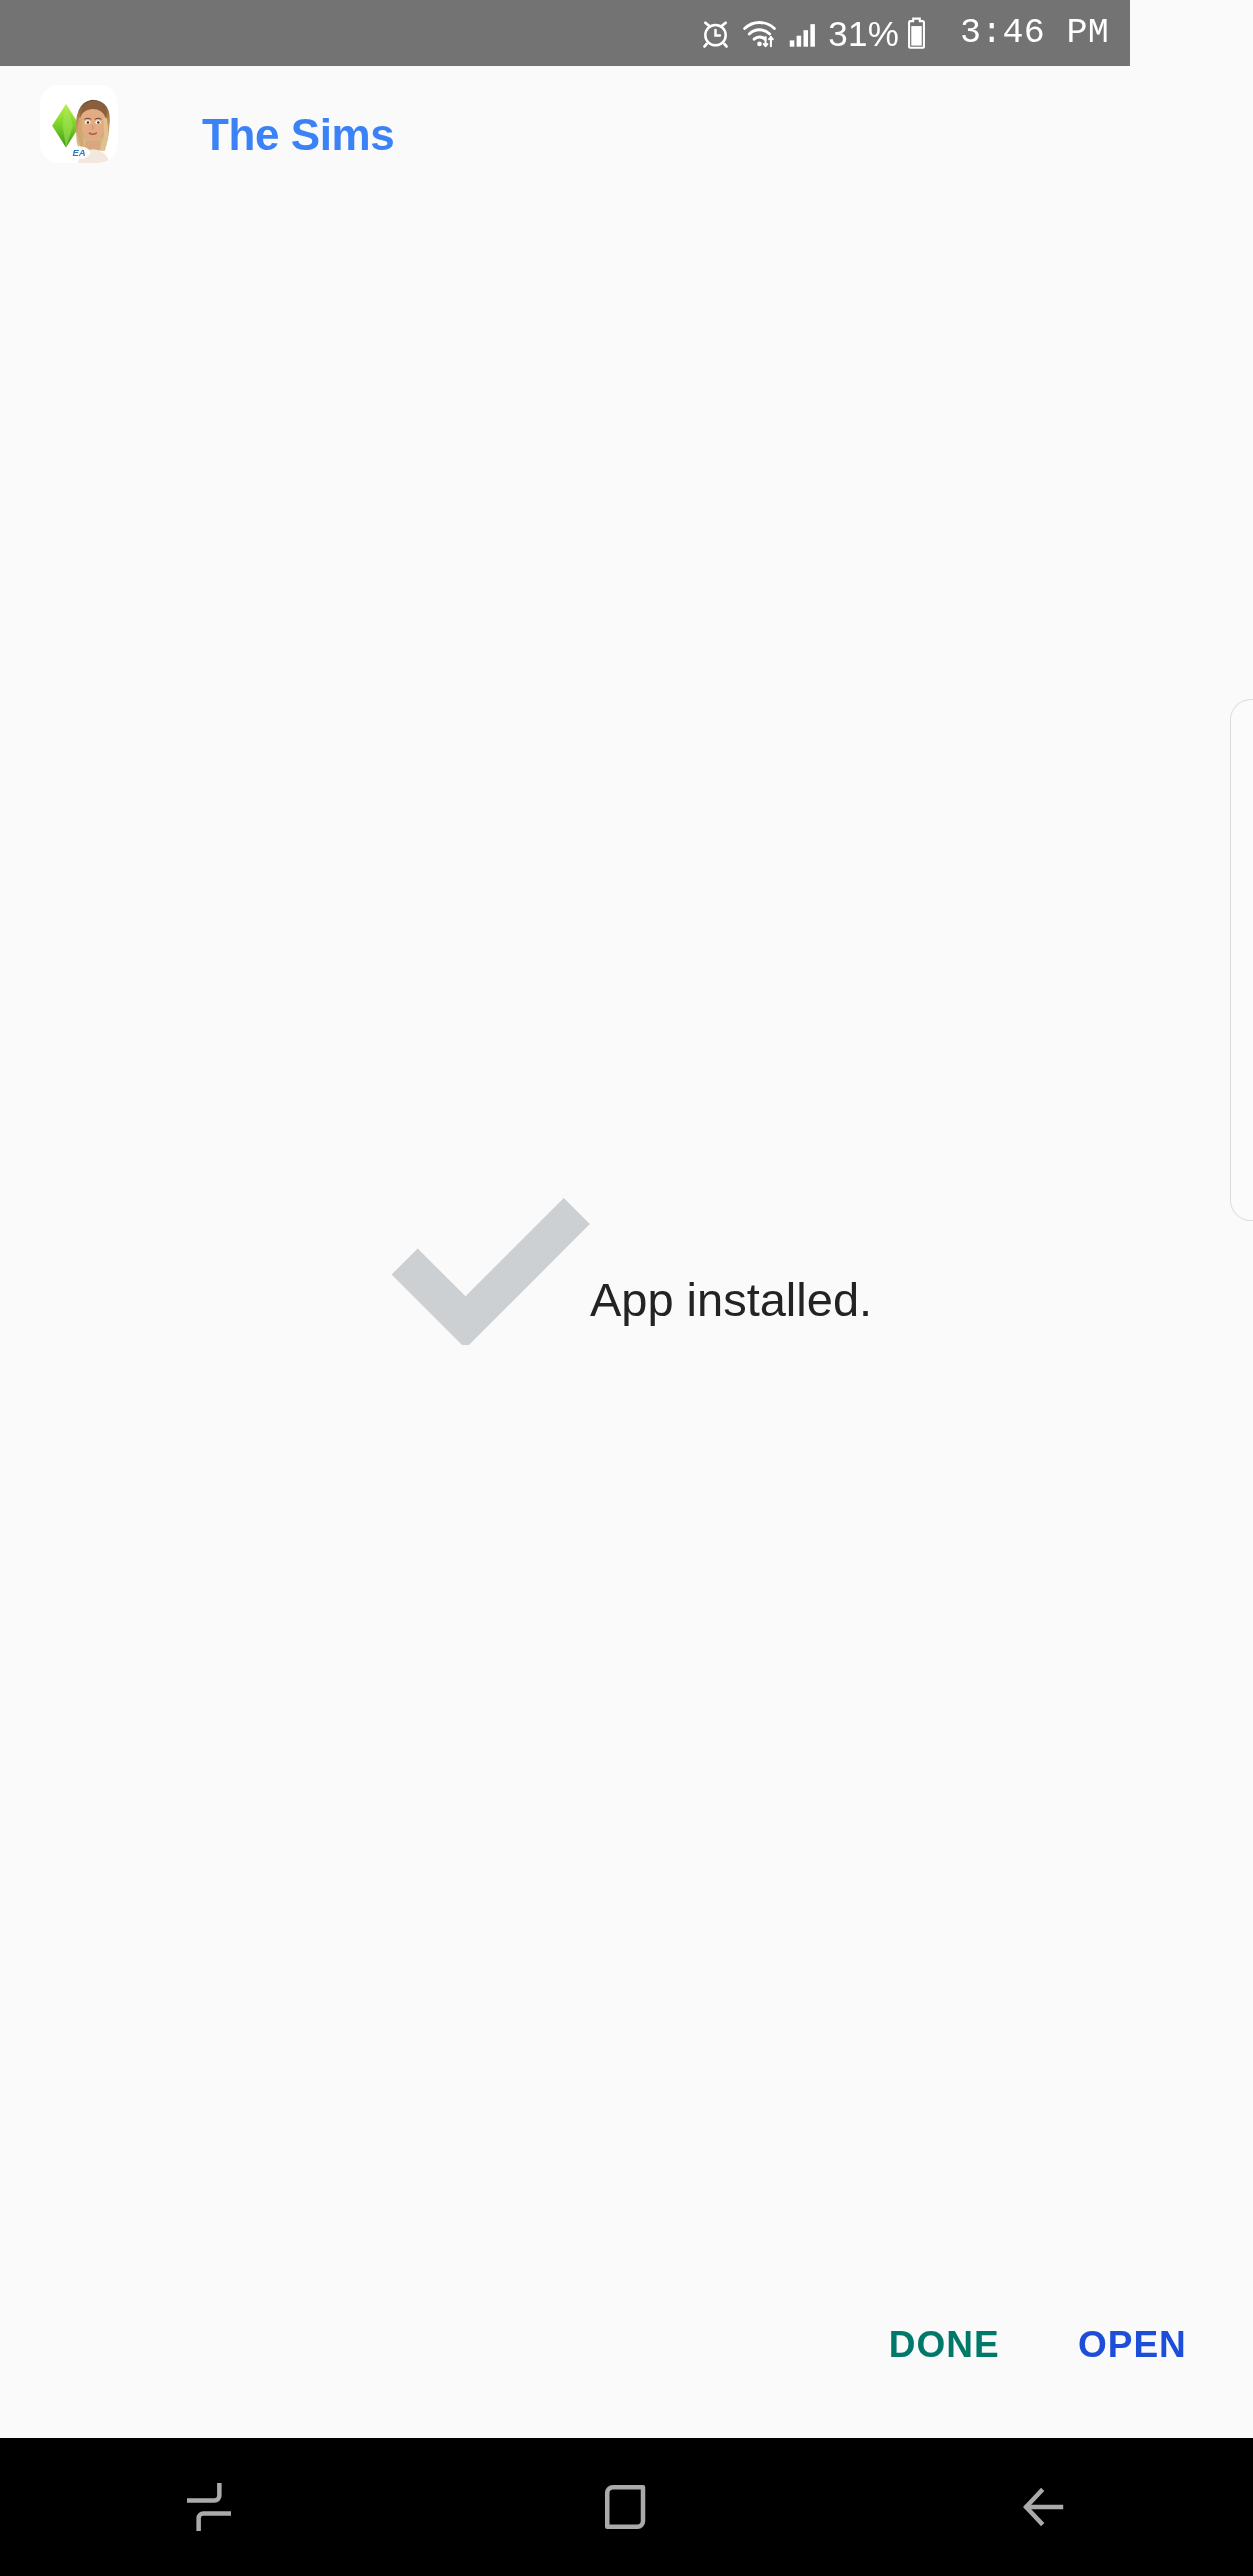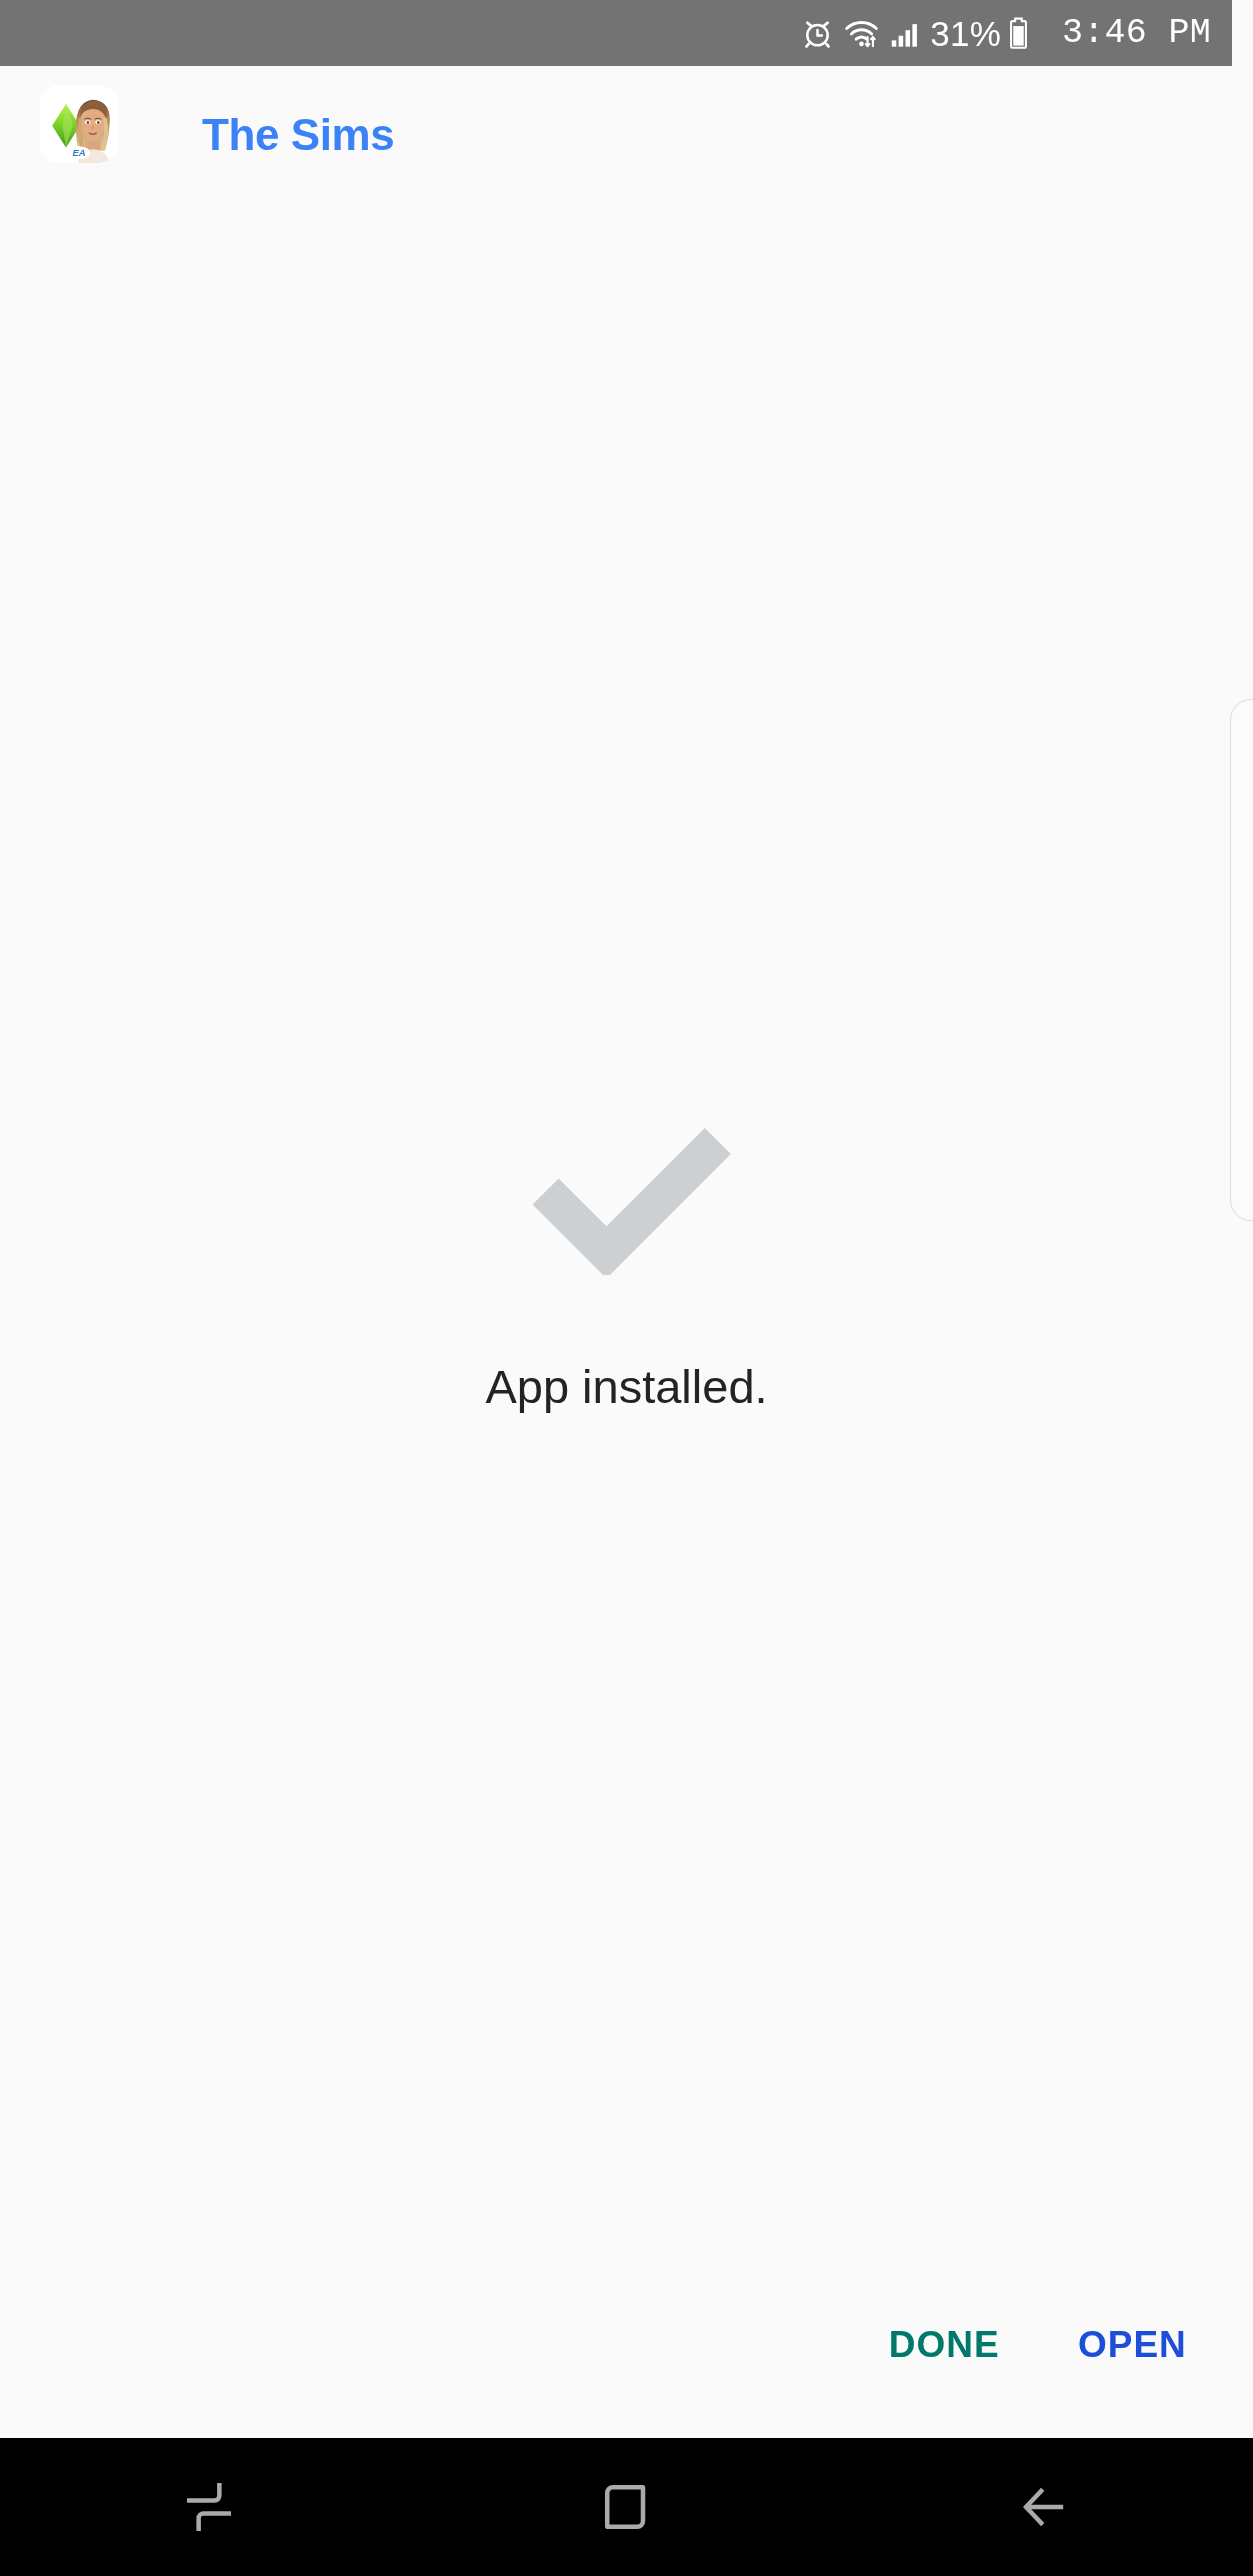--- a/index.html
+++ b/index.html
@@ -6,21 +6,21 @@
   html, body {
     width:1253px; height:2576px;
     background:#fafafa;
     font-family:"Liberation Sans", sans-serif;
     overflow:hidden;
   }
 
   
   #status-bar{
     position:absolute; top:0; left:0;
-    width:1232px; height:66px;
+    width:1130px; height:66px;
     background:#737373;
     display:flex; align-items:center; justify-content:flex-end;
     padding-right:21px;
   }
   #status-bar .si{ display:flex; align-items:center; }
   #status-bar .icon{ margin-right:8.7px; display:block; }
   #status-bar .txt{
     color:#ffffff; font-size:35px; line-height:35px;
     letter-spacing:0.3px; white-space:nowrap;
   }
@@ -53,21 +53,21 @@
     border:1.7px solid #dcdcdc;
     border-right:none;
     border-radius:21px 0 0 21px;
     background:#fbfbfb;
   }
 
   
   #install-status{
     position:absolute; left:0; top:181px;
     width:1253px; height:2257px;
-    display:flex; flex-direction:column;
+    display:flex; flex-direction:row;
     align-items:center; justify-content:center;
     padding-bottom:104px;
   }
   #install-check-icon{
     width:209px; height:174px;
     display:block;
   }
   #install-status-text{
     margin-top:84px;
     font-size:47px; color:#232323;

